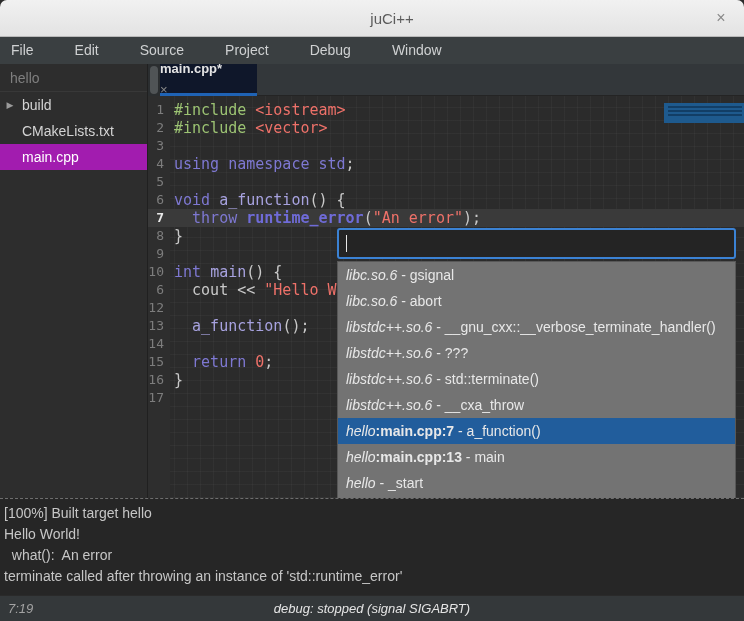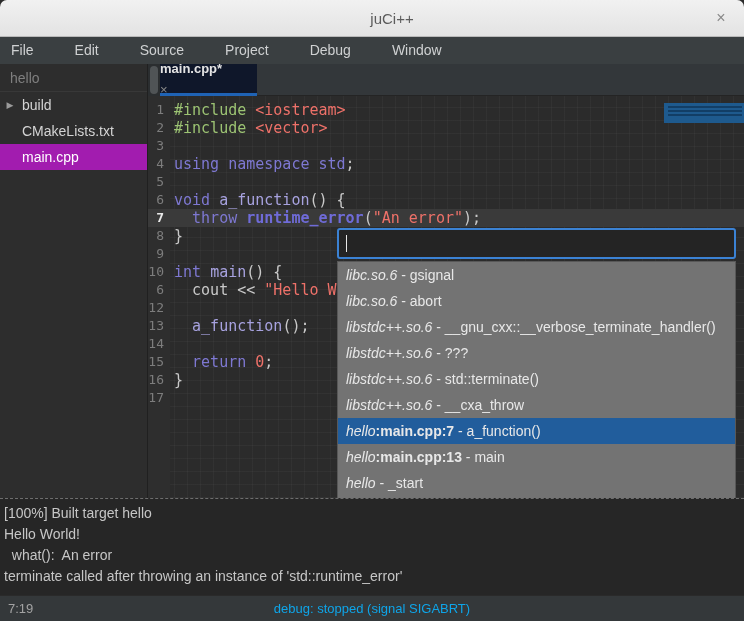--- a/index.html
+++ b/index.html
@@ -133,28 +133,28 @@
     background:#262626; border-top:1px dashed rgba(170,170,170,.55);
     padding:4px 6px 0 4px;
   }
   .output-line {
     color:#c6c6c6; font-size:14px; line-height:21px; white-space:pre;
   }
 
   
   #statusbar {
     position:absolute; left:0; top:595px; width:744px; height:26px;
-    background:#34383a; border-top:1px solid #2a2a2a;
+    background:#34383a; border-top:1px solid #2a2a2a;font-style:italic;
   }
   #statusbar .pos {
     position:absolute; left:8px; top:0; line-height:26px; color:#a3a3a3; font-size:13px;
   }
   #statusbar .debug {
     position:absolute; left:0; top:0; width:100%; text-align:center;
-    line-height:26px; color:#0ea5e9; font-size:13px;
+    line-height:26px; color:#e5e5e5; font-size:13px;
   }
 </style>
 </head>
 <body>
 
 <div id="window">
 
   <div id="titlebar">
     <span class="title">juCi++</span>
     <span class="close">×</span>

